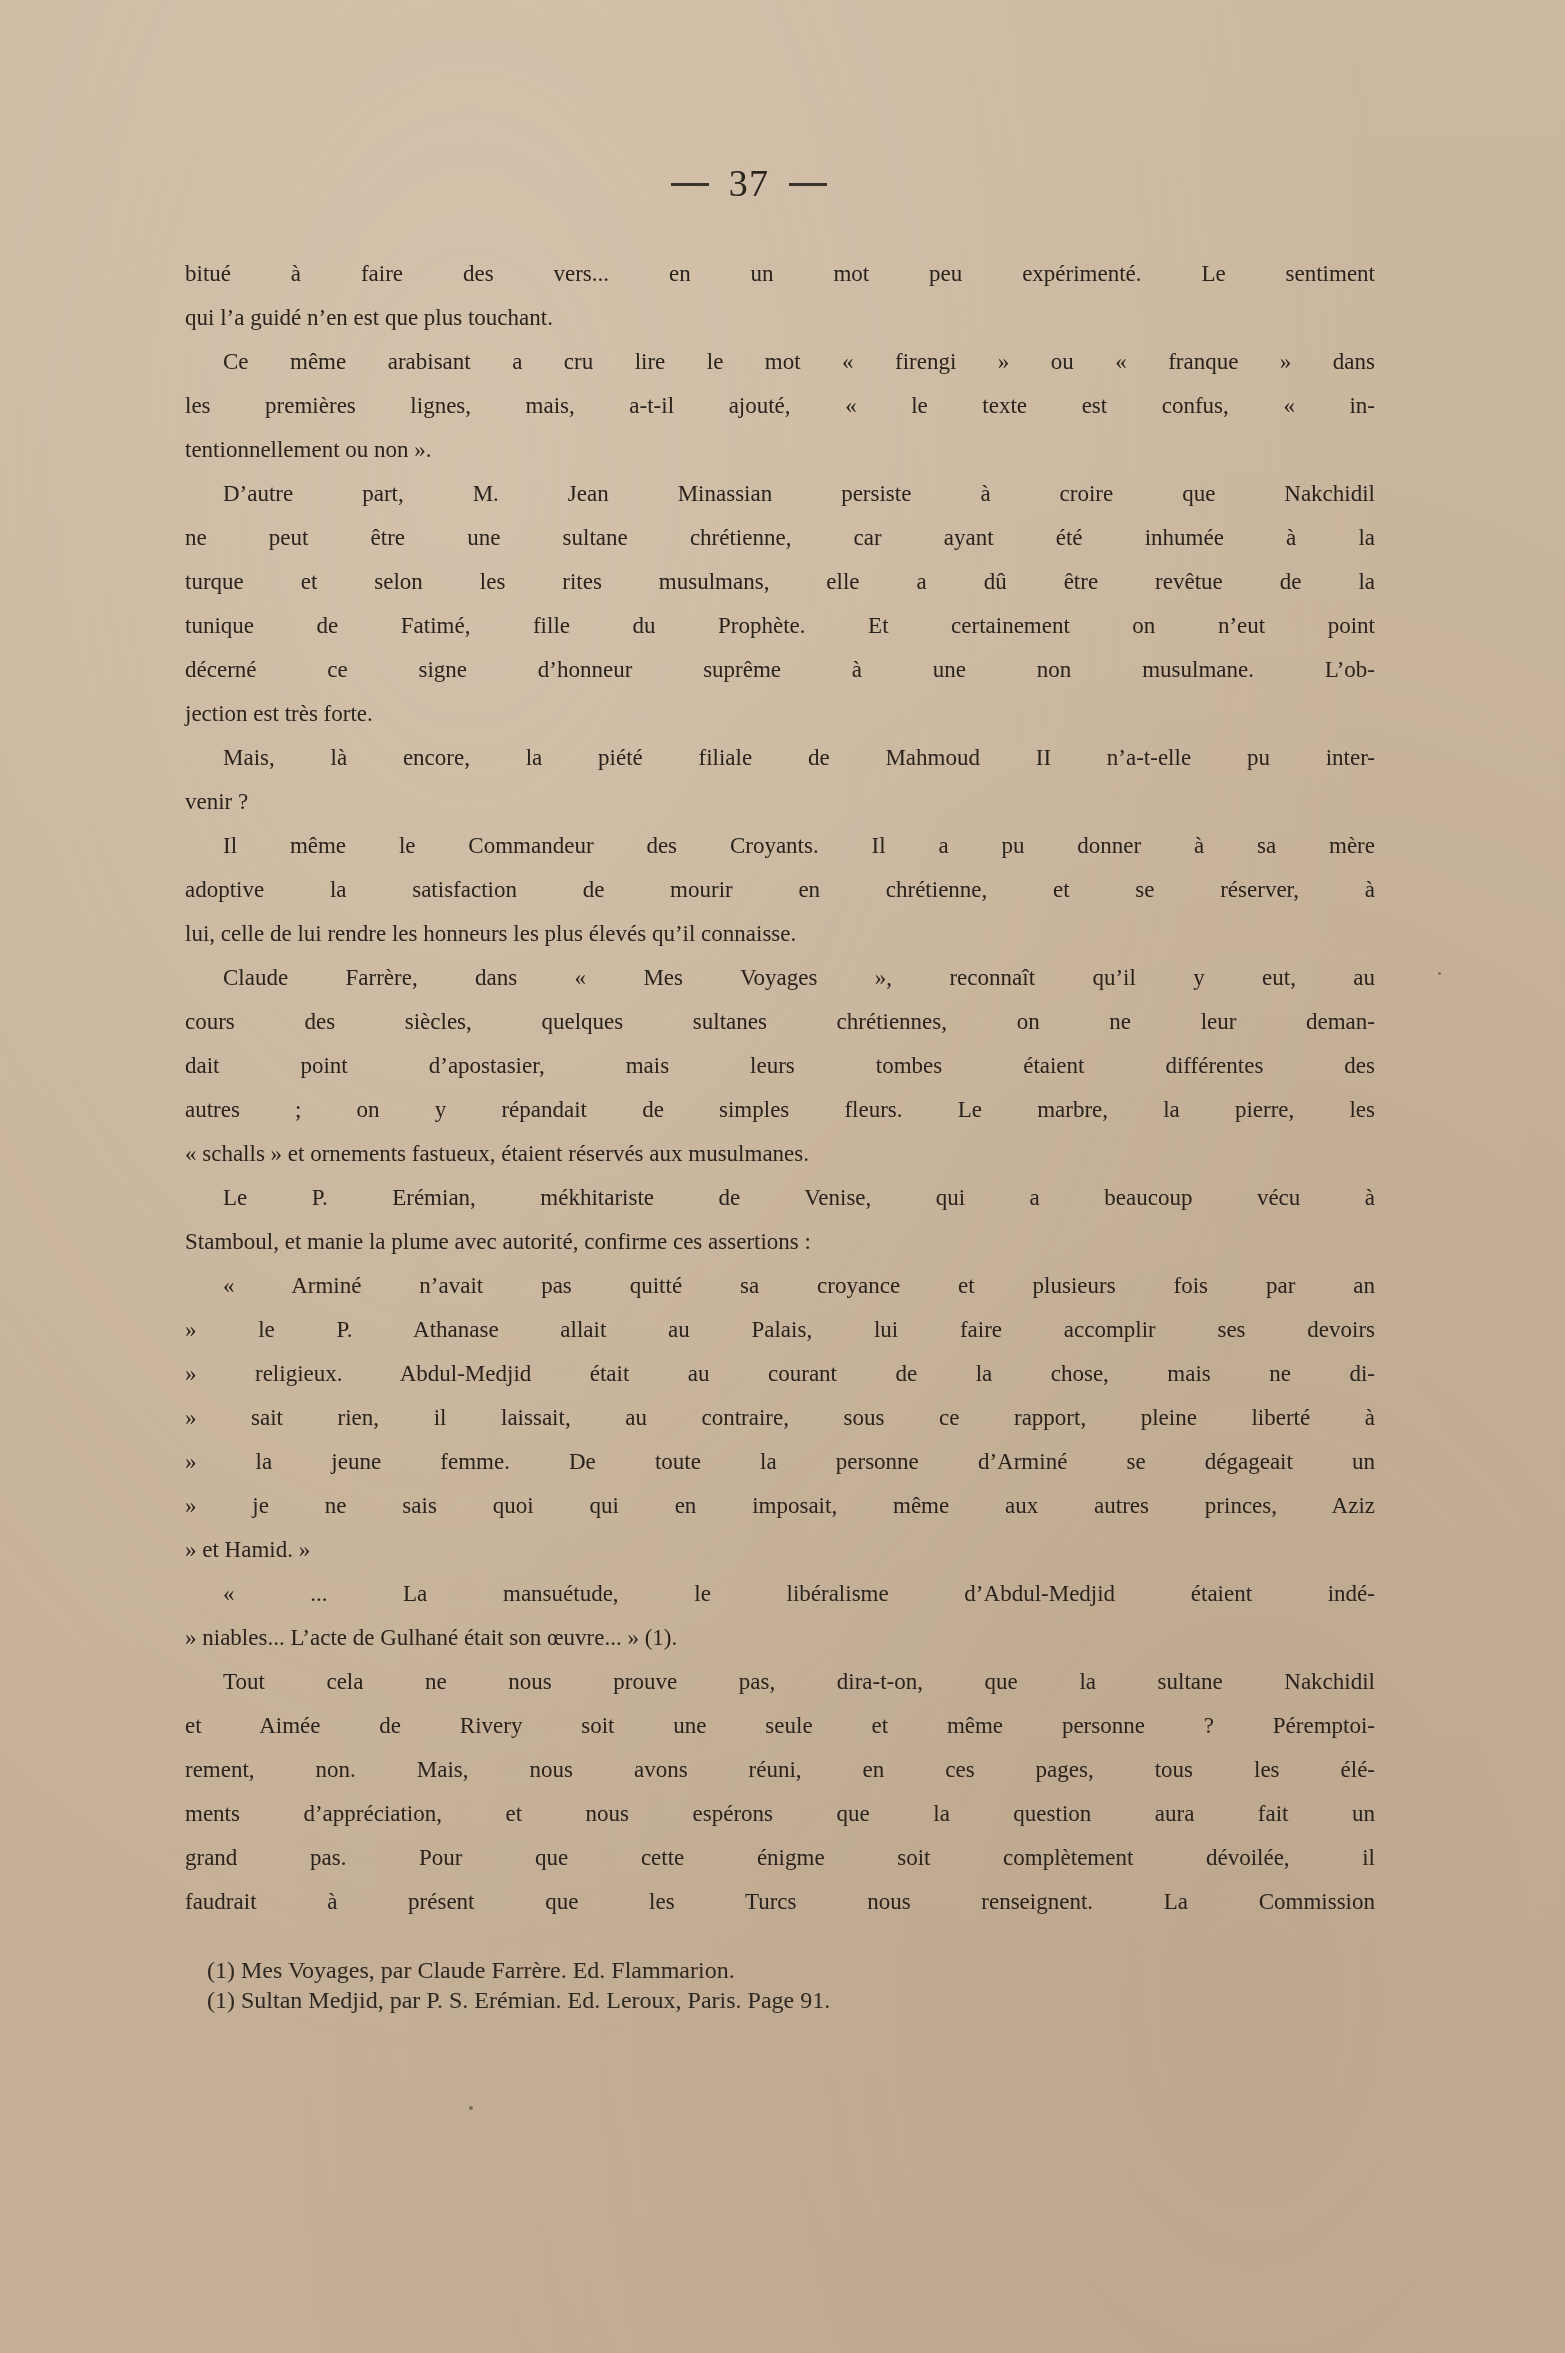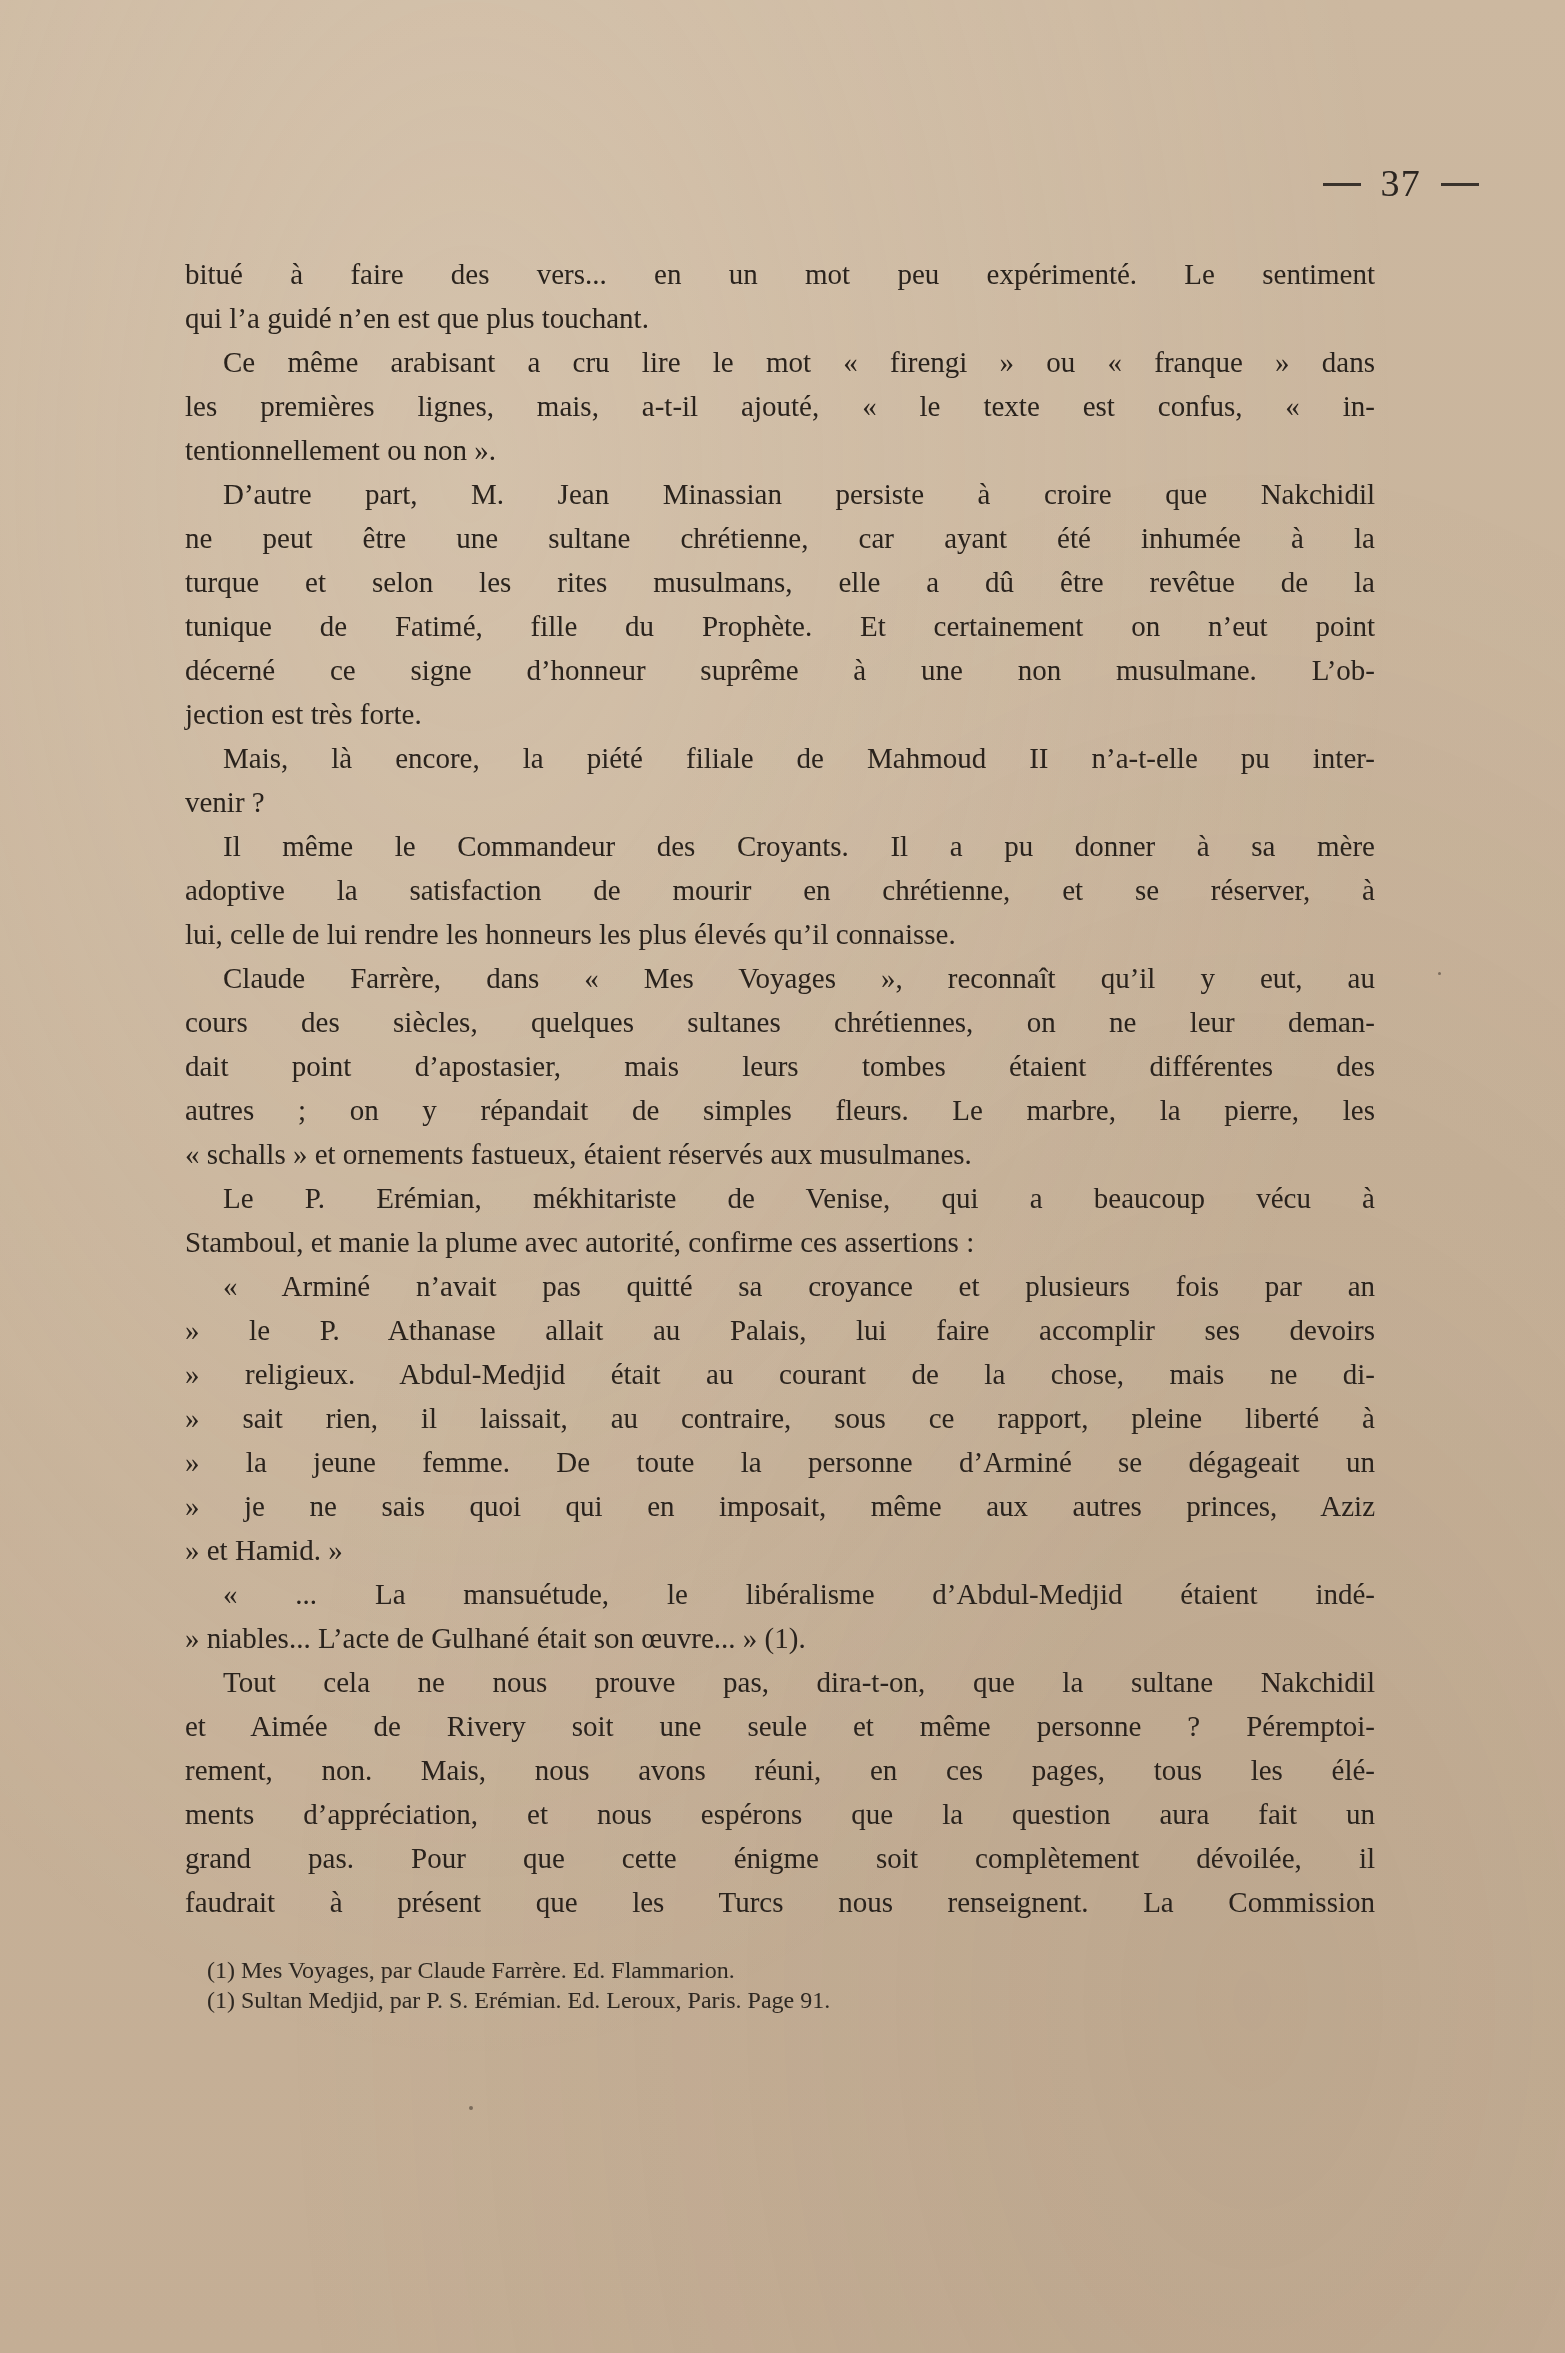--- a/index.html
+++ b/index.html
@@ -17,41 +17,41 @@
     position: relative;
     overflow: hidden;
     color: #2a241f;
     font-family: "Liberation Serif", "DejaVu Serif", serif;
   }
   .page-number {
     position: absolute;
     top: 161px;
     left: 0;
     width: 1498px;
-    text-align: right;
+    text-align: center;
     font-size: 38px;
     letter-spacing: 1.3px;
     color: #2b2520;
   }
   .page-number .dash {
     display: inline-block;
     width: 38px;
     height: 3.3px;
     background: #3a332c;
     vertical-align: middle;
     margin: 0 19.5px;
     position: relative;
     top: -2.6px;
   }
   .body-text {
     position: absolute;
     top: 252px;
     left: 185px;
     width: 1190px;
-    font-size: 29px;
+    font-size: 23px;
     line-height: 44px;
     color: #2a231d;
   }
   .line {
     display: block;
     height: 44px;
     white-space: nowrap;
     text-align: justify;
     text-align-last: justify;
   }

